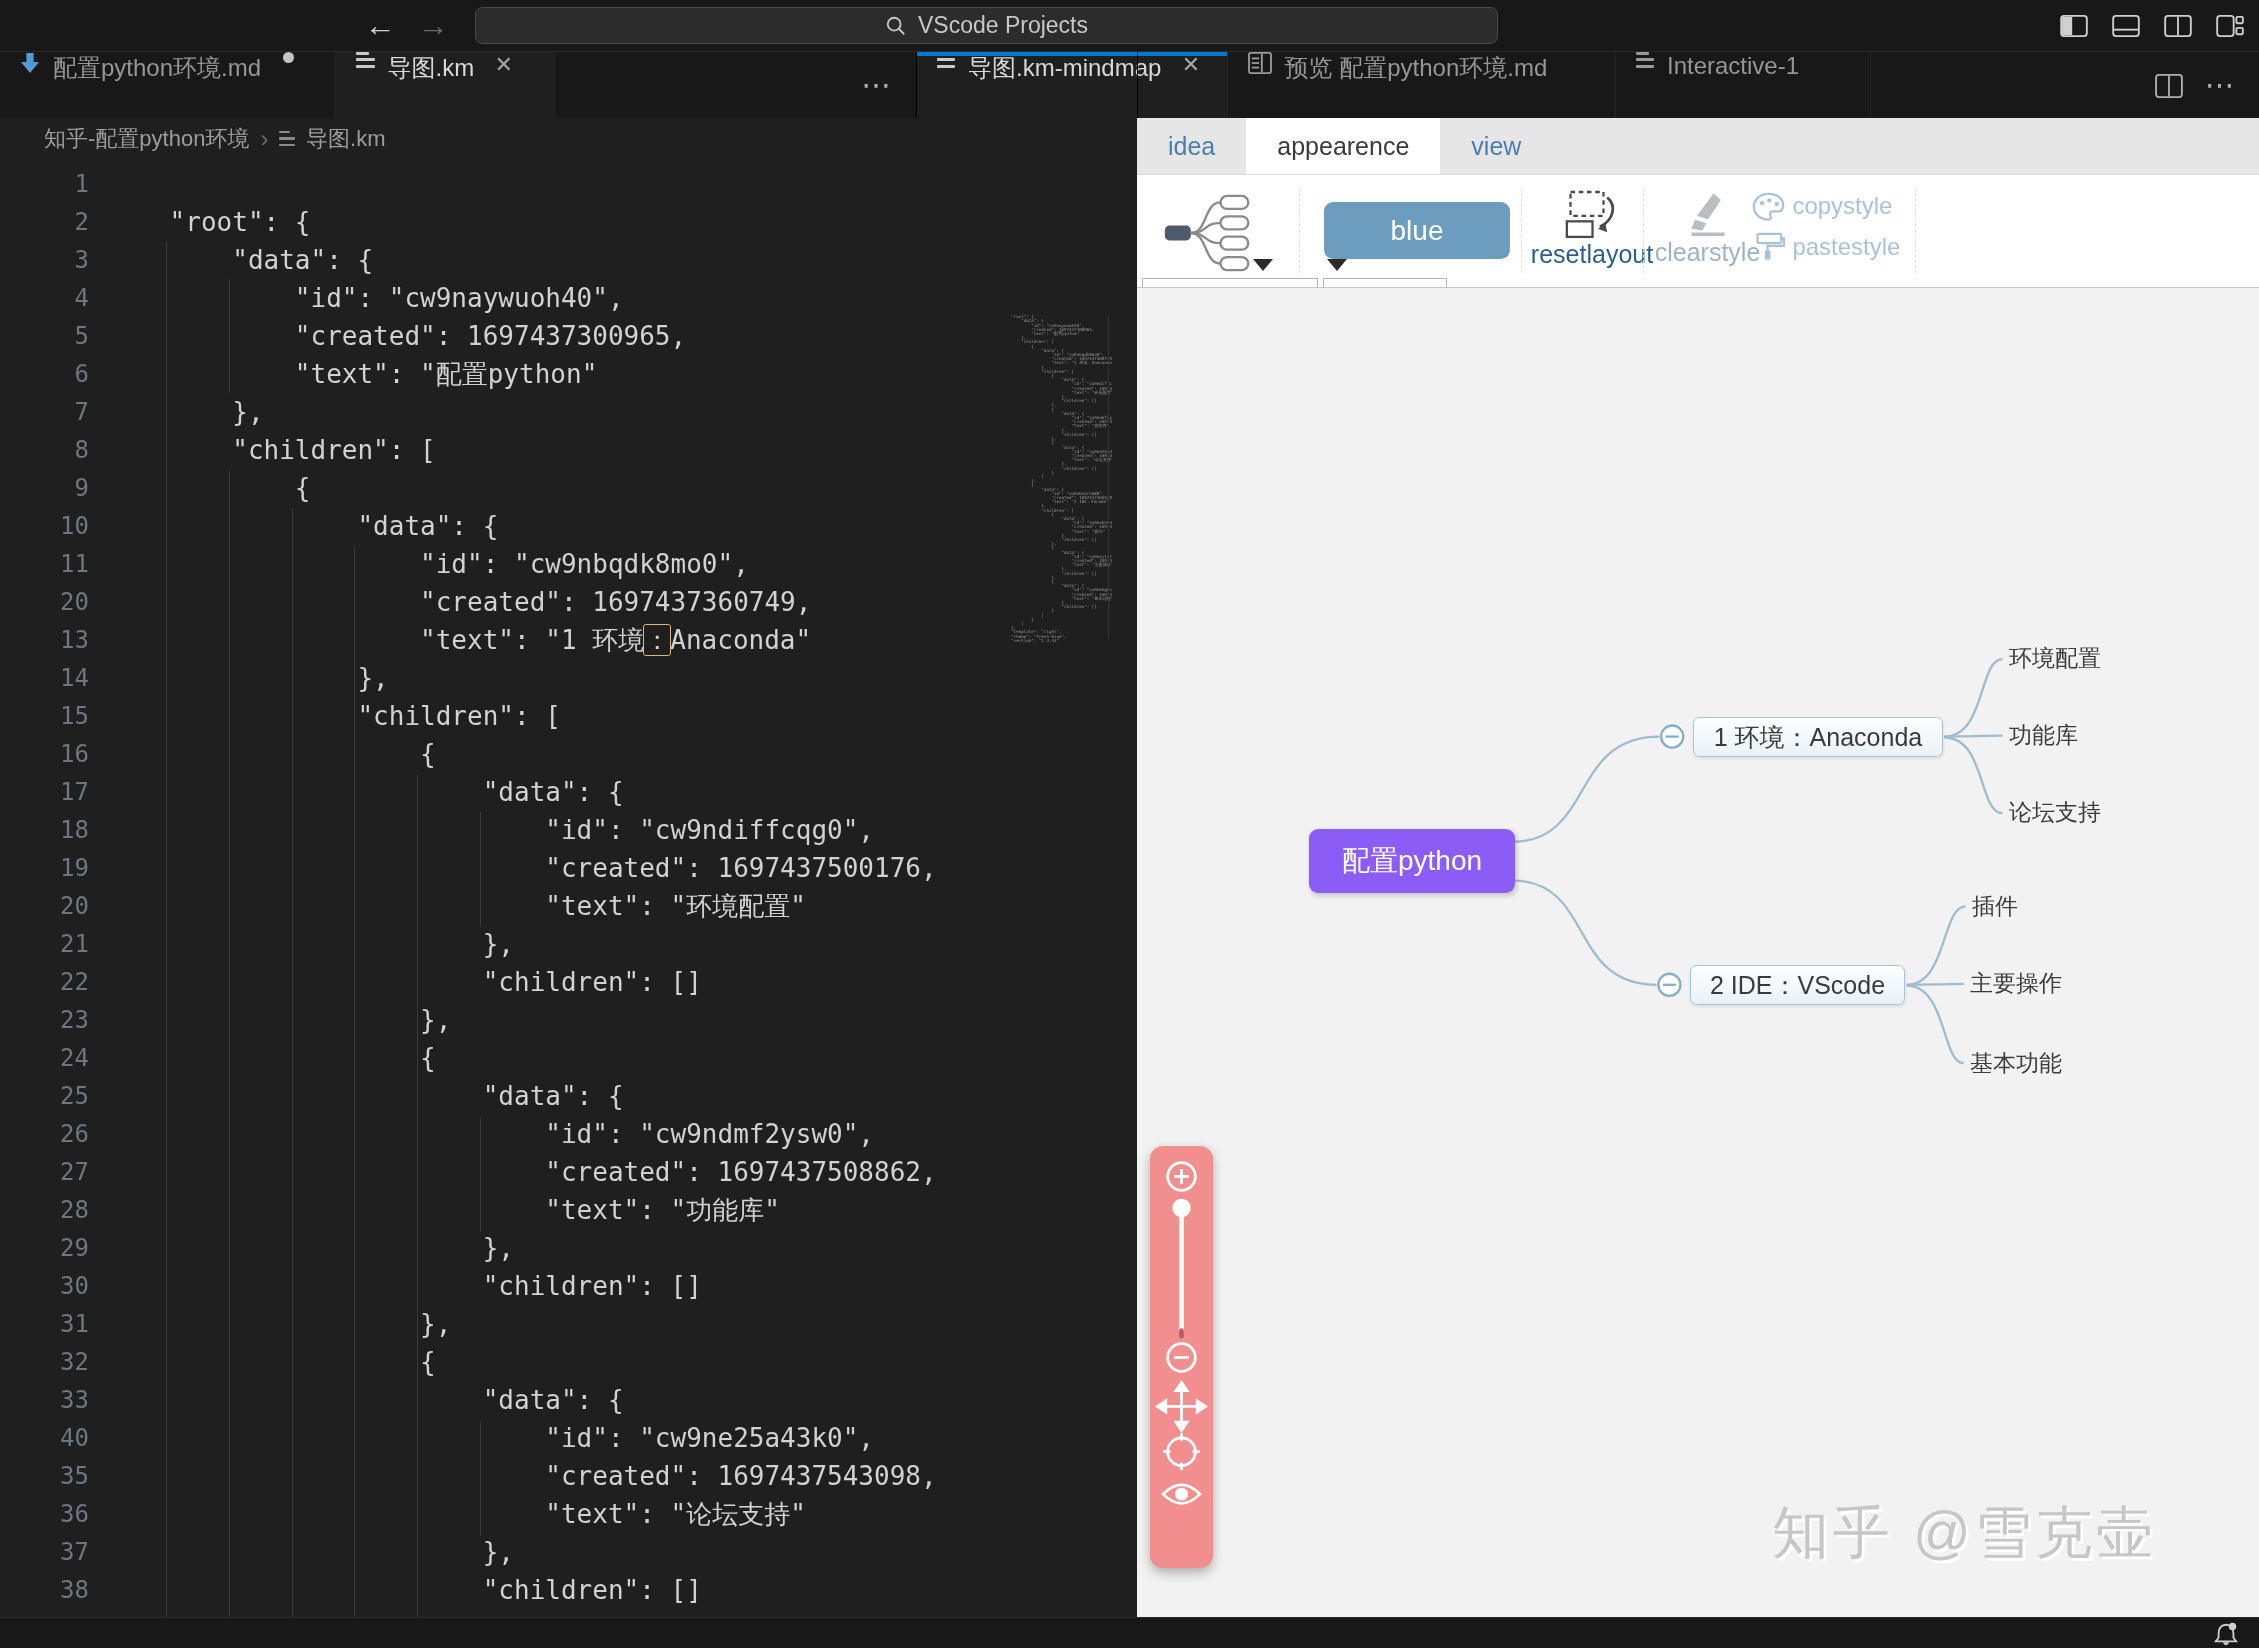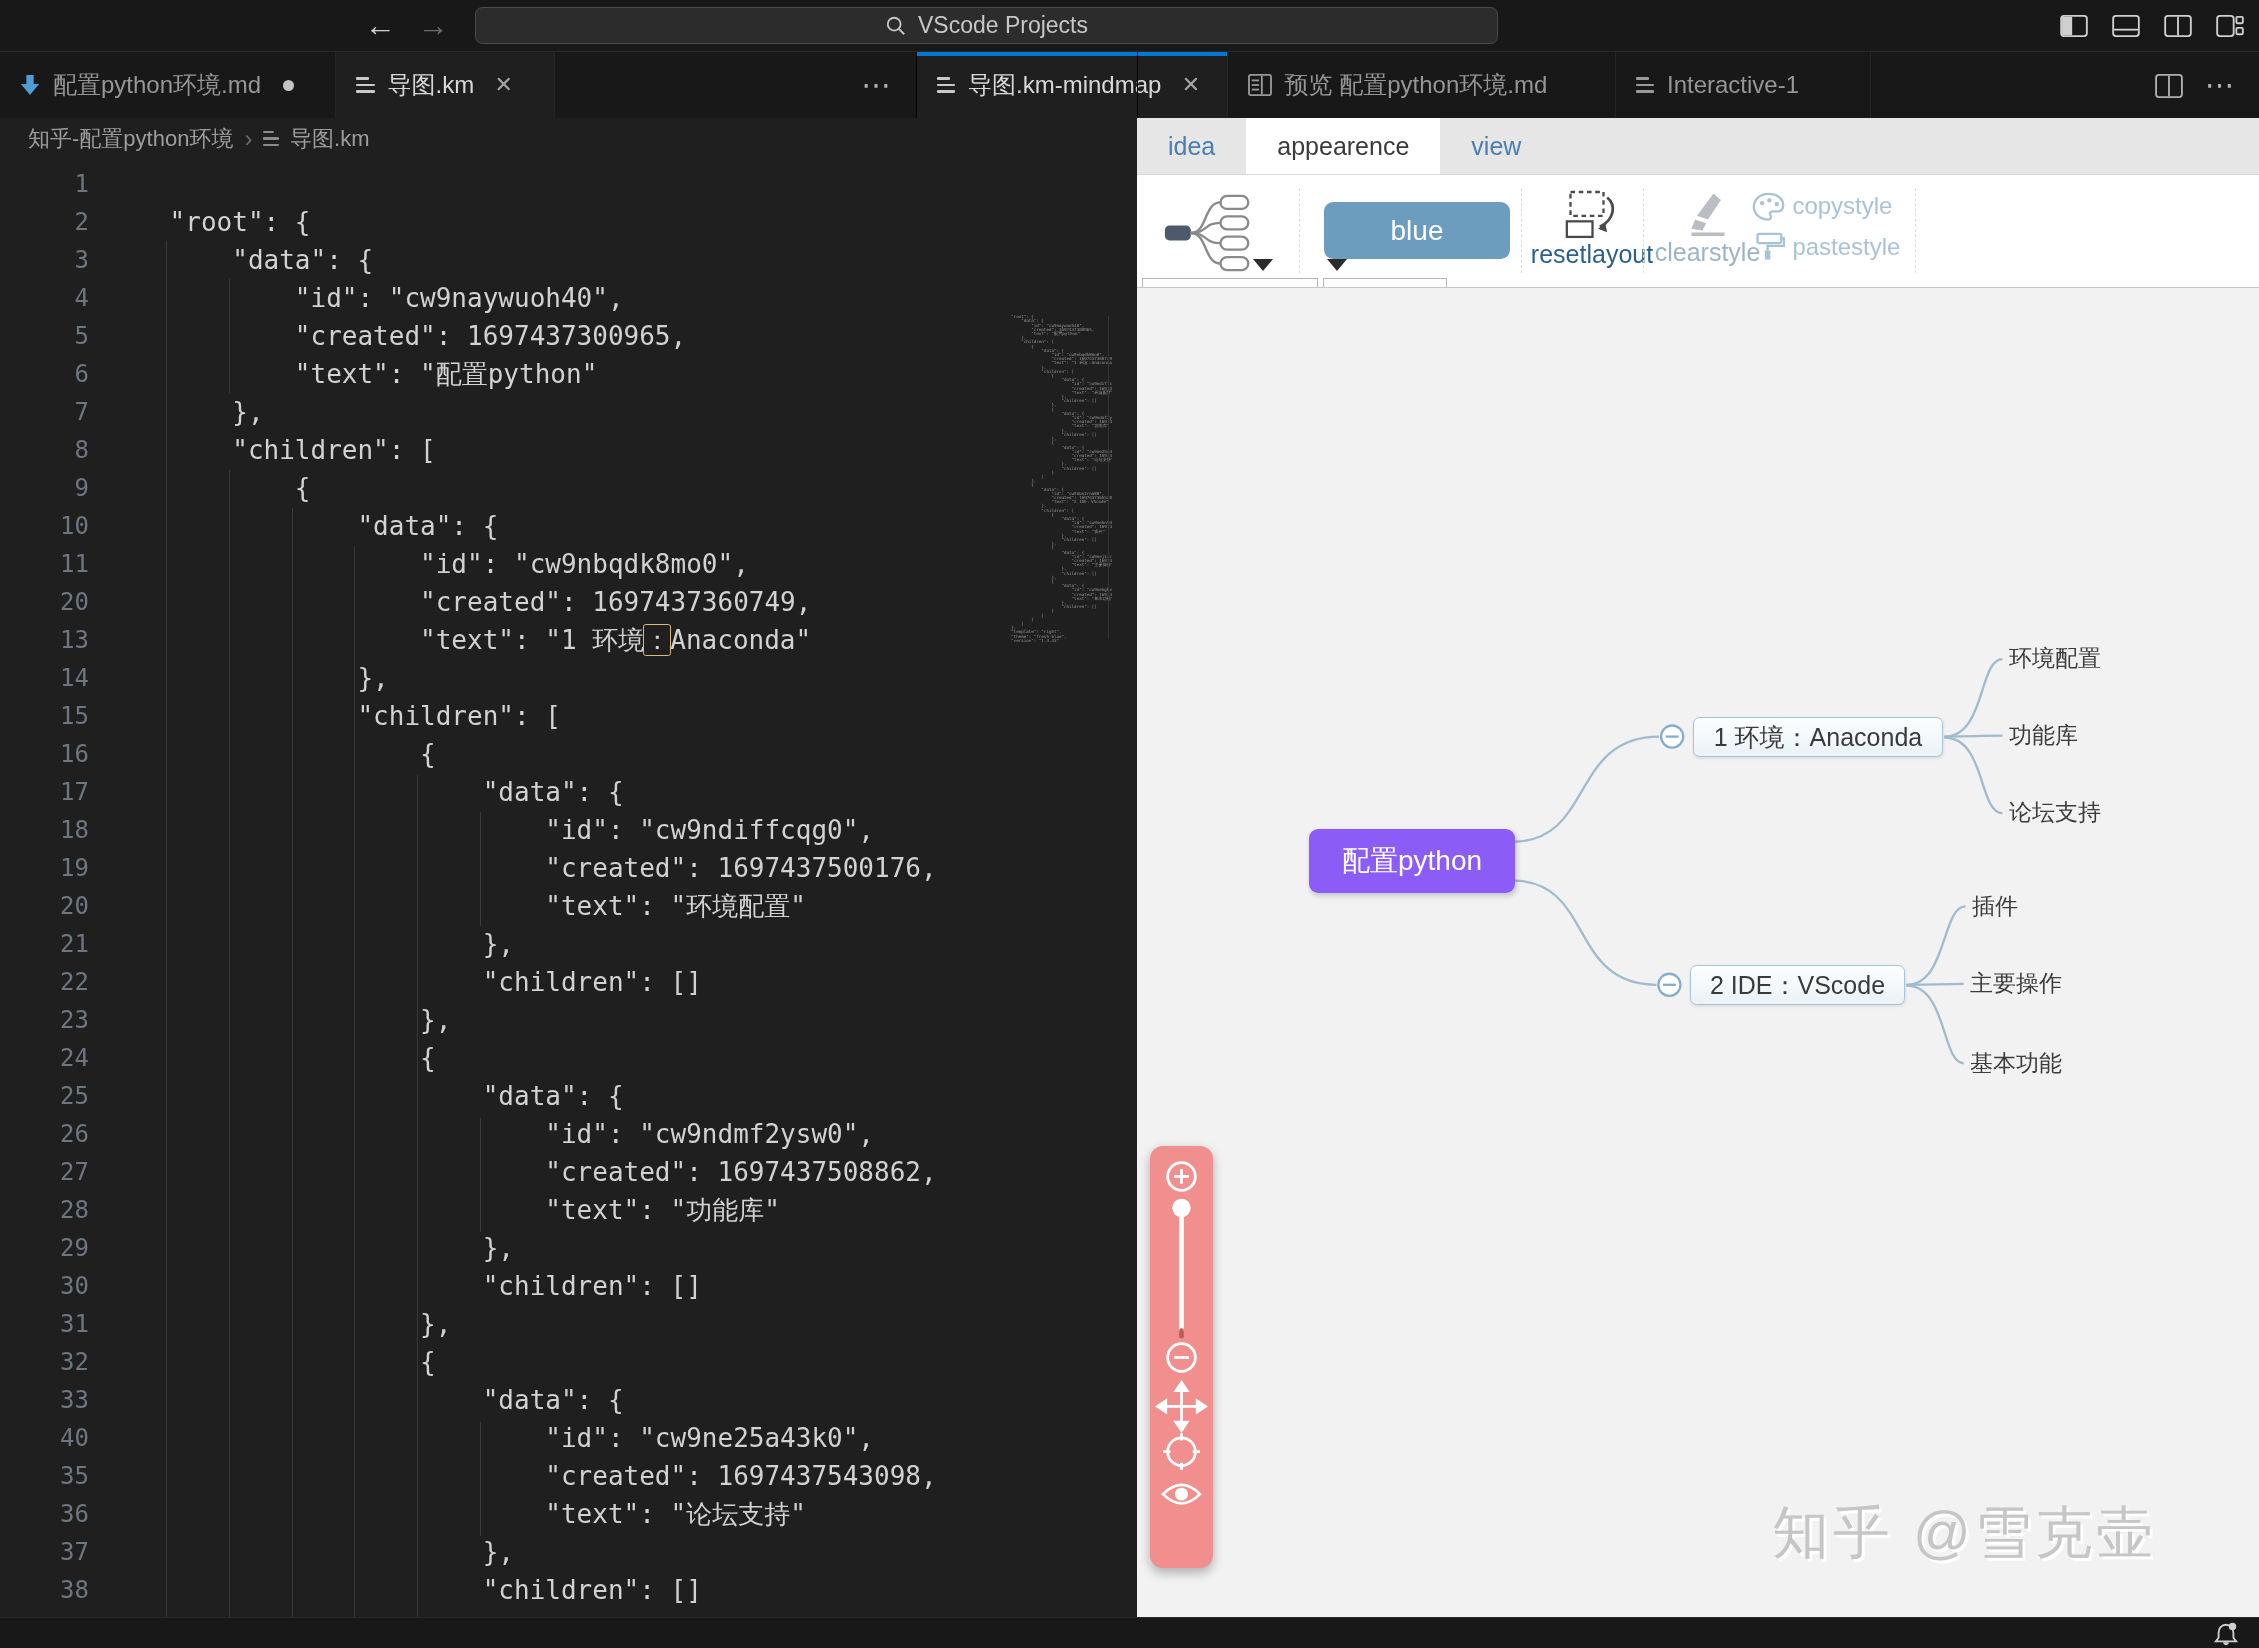--- a/index.html
+++ b/index.html
@@ -13,37 +13,37 @@
               border-bottom:0.9px solid #2b2b2b; }
   .nav-arrow { font-size:31px; line-height:52px; color:#cfcfcf; width:37px; text-align:center; }
   .nav-arrow.dim { color:#6a6a6a; }
   #searchbox { left:475px; top:7.4px; width:1023px; height:37px; background:#2c2c2c;
                border:0.9px solid #4a4a4a; border-radius:7.4px; display:flex;
                align-items:center; justify-content:center; gap:11px; color:#c7c7c7; font-size:23px; }
   .tb-icons { right:14.8px; top:0; height:52px; display:flex; align-items:center; gap:24px; }
 
   
   #tabbar { left:0; top:52px; width:2259px; height:66px; background:#181818; display:flex; }
-  .tab { height:66px; display:flex; align-items:center; gap:13px; padding:0 20px;
+  .tab { height:66px; display:flex; gap:13px; padding:0 20px;
          border-right:0.9px solid #252526; font-size:24px; color:#969696; position:relative;
          background:#181818; }
   .tab.active { background:#1f1f1f; color:#d8d8d8; }
   .tab.focus-border::before { content:""; position:absolute; left:0; top:0; right:0; height:3.7px; background:#0078d4; }
   .tab .close { font-size:22px; color:#a6a6a6; margin-left:7.4px; }
   .tab .dot { width:11px; height:11px; border-radius:50%; background:#c4c4c4; margin-left:9.2px; }
   .file-lines { display:inline-flex; flex-direction:column; gap:3.7px; }
   .file-lines i { display:block; height:2.8px; background:#9a9a9a; border-radius:0.9px; }
   .tab.active .file-lines i { background:#c9c9c9; }
   .tab-gap { flex:1; }
   .more-dots { color:#b0b0b0; font-size:29.5px; letter-spacing:2.8px; padding:0 22px; line-height:66px; }
   #group-divider { left:1137px; top:52px; width:0.9px; height:66px; background:#000; }
 
   
   #breadcrumb { left:0; top:118px; width:1136px; height:41px; background:#1f1f1f;
-                display:flex; align-items:center; gap:11px; padding-left:28px;
+                display:flex; align-items:center; gap:11px; padding-left:44px;
                 color:#9d9d9d; font-size:22px; }
   #breadcrumb .chev { color:#6a6a6a; font-size:24px; }
 
   
   #code-region { left:0; top:159px; width:1136px; height:1458px; background:#1f1f1f; overflow:hidden; }
   #gutter { position:absolute; left:0; top:5.5px; width:89px; text-align:right;
             color:#6e7681; font-family:"DejaVu Sans Mono", monospace; font-size:24px; }
   #gutter div { height:38px; line-height:38px; }
   #code-lines { position:absolute; left:107px; top:5.5px;
                 font-family:"DejaVu Sans Mono", monospace; font-size:26px; color:#d2d2d2; }

